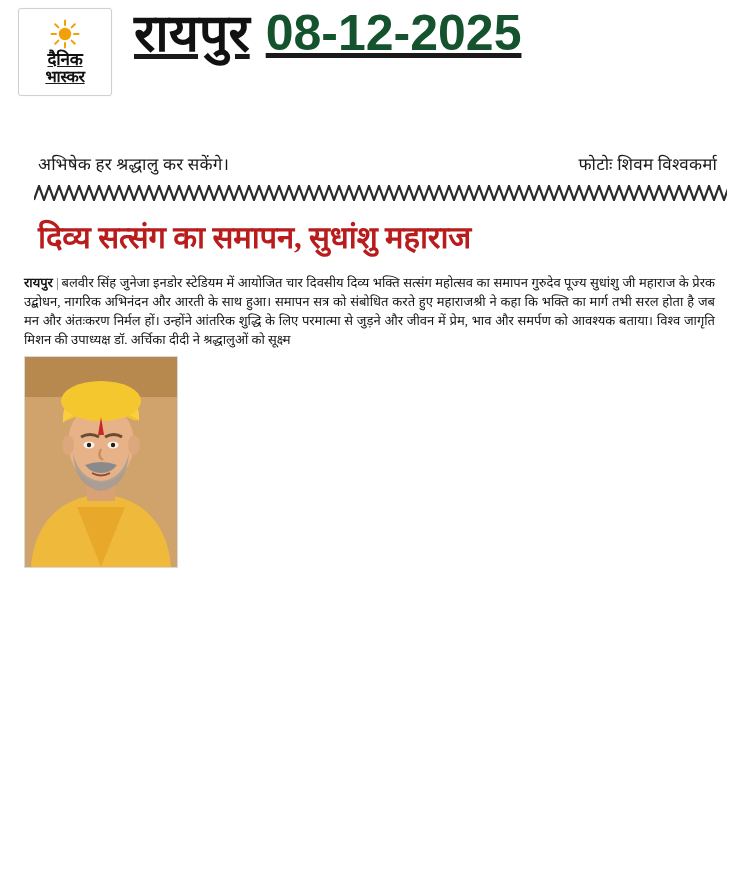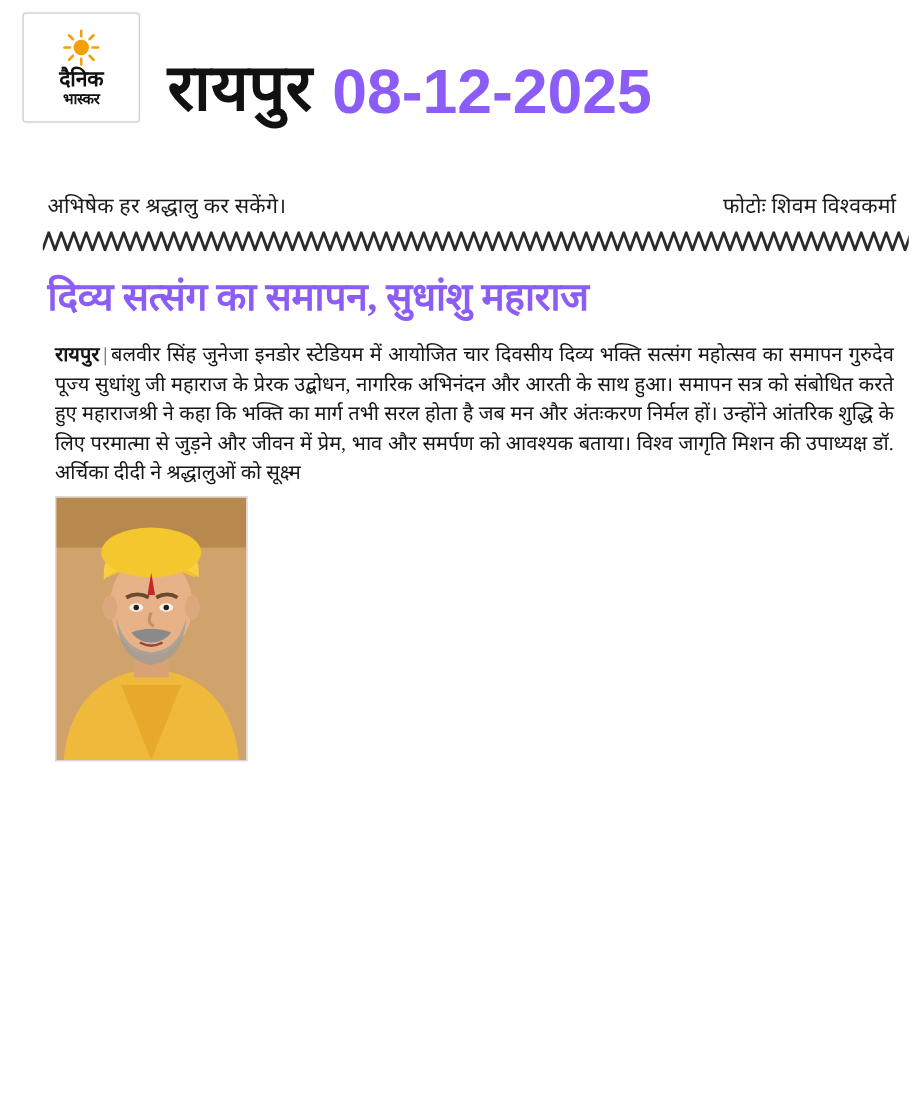--- a/index.html
+++ b/index.html
@@ -12,24 +12,25 @@
     height: 895px;
     font-family: "Liberation Serif", "DejaVu Serif", serif;
     color: #1a1a1a;
     overflow: hidden;
     position: relative;
   }
 
   
   .masthead {
     display: flex;
-    align-items: flex-end;
+    align-items: flex-start;
     padding: 8px 0 6px 18px;
     height: 104px;
     box-sizing: border-box;
+    text-decoration: underline;
   }
   .logo-box {
     width: 92px;
     height: 86px;
     border: 1px solid #cfcfcf;
     border-radius: 3px;
     background: #fff;
     box-shadow: 0 0 2px rgba(0,0,0,0.06);
     display: flex;
     flex-direction: column;
@@ -45,36 +46,36 @@
   }
   .sun-icon svg { display: block; }
   .logo-text {
     text-align: center;
     line-height: 1.05;
     font-family: "Liberation Serif", "DejaVu Serif", serif;
     font-weight: bold;
     color: #111;
   }
   .logo-line1 { font-size: 17px; letter-spacing: -0.3px; }
-  .logo-line2 { font-size: 12px; letter-spacing: -0.3px; }
+  .logo-line2 { font-size: 16px; letter-spacing: -0.3px; }
 
   .masthead-city {
     font-family: "Liberation Serif", "DejaVu Serif", serif;
     font-weight: bold;
     font-size: 52px;
     color: #111;
     margin-left: 22px;
     line-height: 1;
     white-space: nowrap;
   }
   .masthead-date {
     font-family: "Liberation Sans", "DejaVu Sans", sans-serif;
     font-weight: bold;
     font-size: 50px;
-    color: #8b5cf6;
+    color: #14532d;
     margin-left: 16px;
     line-height: 1;
     white-space: nowrap;
   }
 
   
   .caption-row {
     display: flex;
     justify-content: space-between;
     align-items: center;
@@ -92,28 +93,28 @@
     overflow: hidden;
   }
 
   
   .headline {
     margin: 16px 24px 0 38px;
     font-family: "Liberation Serif", "DejaVu Serif", serif;
     font-weight: bold;
     font-size: 31px;
     line-height: 1.36;
-    color: #8b5cf6;
+    color: #b91c1c;
     letter-spacing: -0.2px;
   }
 
   
   .article {
-    margin: 14px 16px 0 44px;
-    font-size: 16px;
+    margin: 14px 16px 0 24px;
+    font-size: 13px;
     line-height: 1.47;
     text-align: justify;
     color: #151515;
   }
   .dateline {
     font-weight: bold;
   }
   .sep {
     color: #555;
     font-weight: normal;

